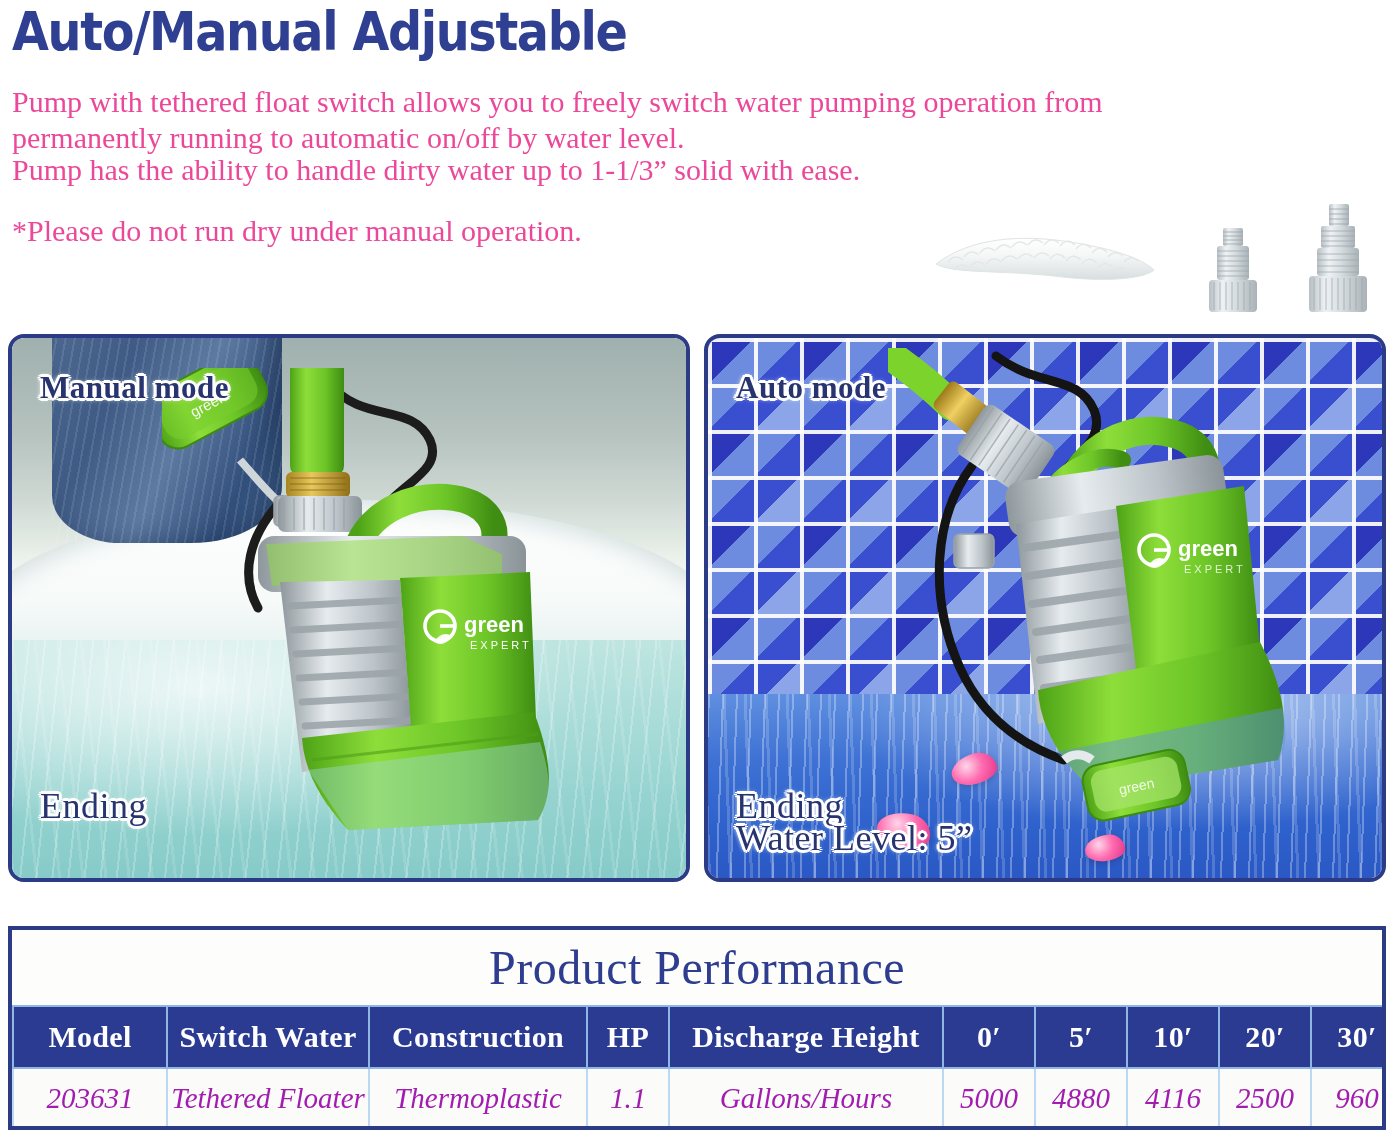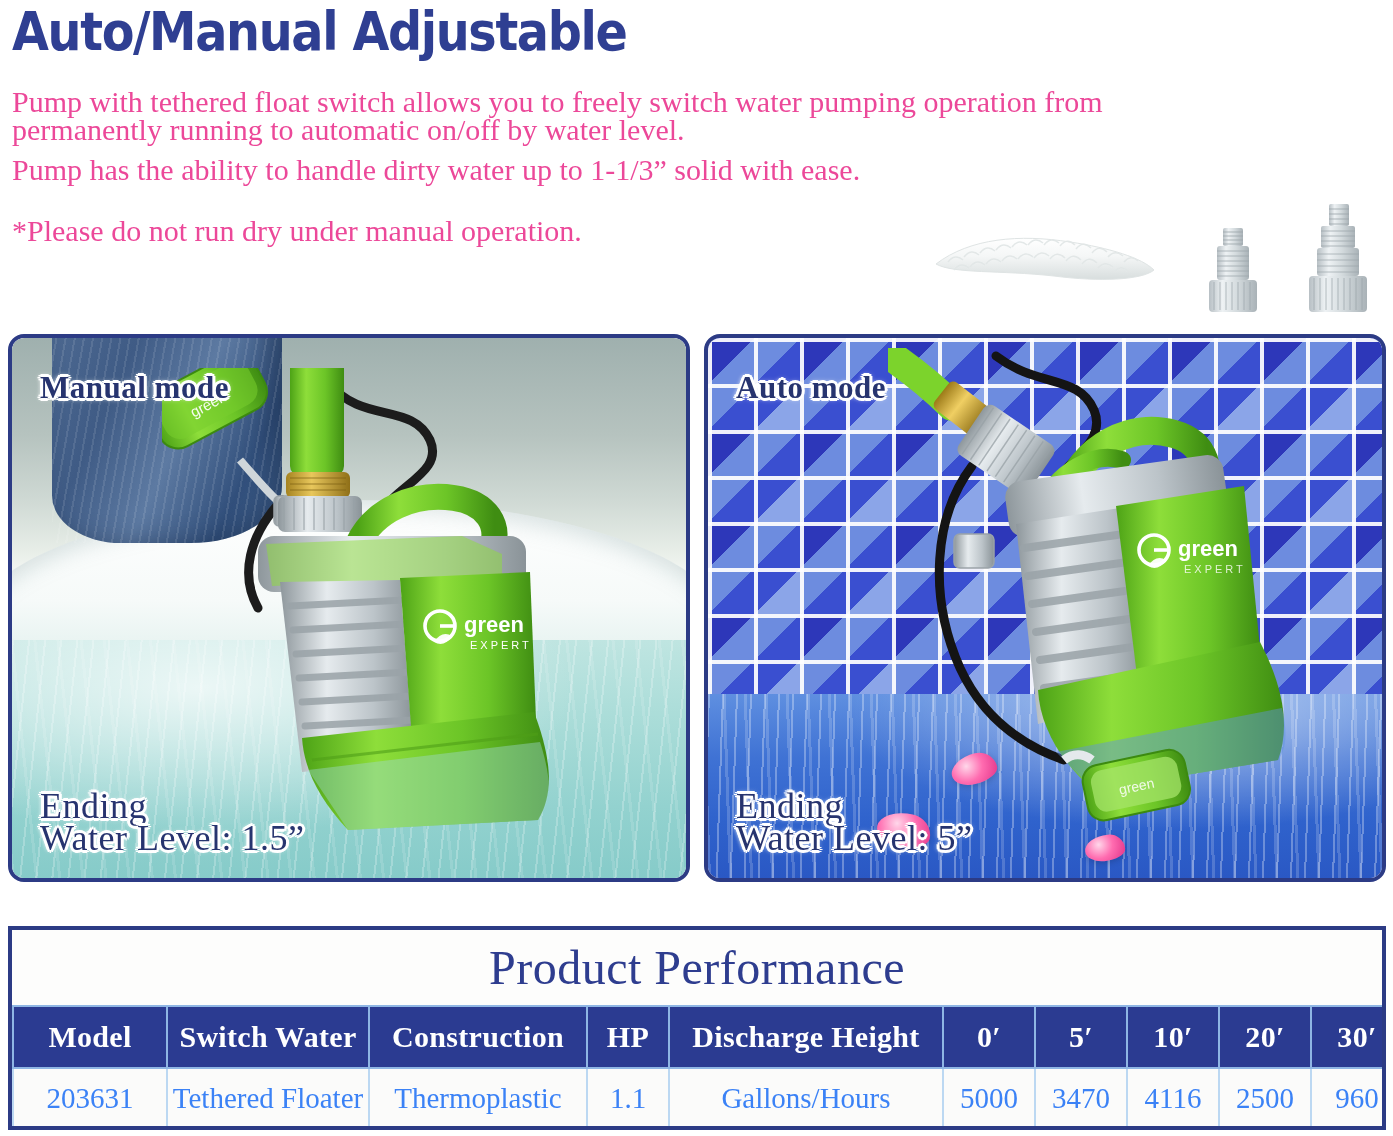--- a/index.html
+++ b/index.html
@@ -27,21 +27,21 @@
 
   .para{
     position:absolute;left:12px;width:1260px;
     font-family:"Liberation Serif", serif;
     font-size:30px;
     line-height:36px;
     color:#ec4899;
     white-space:nowrap;
   }
   .para.l1{top:84px;}
-  .para.l2{top:112px;}
+  .para.l2{top:120px;}
   .para.l3{top:152px;}
   .para.note{top:213px;}
 
   
   .accessories{
     position:absolute;left:905px;top:196px;width:480px;height:122px;
   }
   
   .rope{
     position:absolute;left:25px;top:28px;width:230px;height:66px;
@@ -199,24 +199,25 @@
     background:#2b3b91;
     color:#ffffff;
     font-size:30px;
     height:60px;
     font-weight:bold;
     letter-spacing:.3px;
     border-color:#8fb6e4;
   }
   table.perf tbody td{
     background:#fbfbfa;
-    color:#3b82f6;
+    color:#a21caf;
     font-size:29px;
     height:58px;
     font-weight:normal;
+    font-style:italic;
   }
   
   .c-model{width:152px;}
   .c-switch{width:200px;}
   .c-constr{width:216px;}
   .c-hp{width:80px;}
   .c-disch{width:272px;}
   .c-h{width:90px;}
 </style>
 </head>
@@ -445,21 +446,20 @@
         <path d="M140 370 L 372 344 C 390 392, 392 426, 376 452 L 186 462 C 156 430, 142 400, 140 370 Z" fill="url(#grnA)"></path>
         <path d="M150 392 L 376 366" stroke="#4f9f18" stroke-width="3" opacity=".6" fill="none"></path>
 
         <path d="M146 402 L 378 374 C 390 412, 390 434, 376 452 L 186 462 Z" fill="#9fd9d4" opacity=".42"></path>
       </svg>
     </div>
 
     <div class="cap mode">Manual mode</div>
     <div class="cap ending">
       <b>Ending</b>
-      <b>Water Level:  1.5”</b>
     </div>
   </div>
 </div>
 
 <div class="photo right">
   <div class="photo-inner">
     <div class="bg-pool"></div>
     <div class="mosaic-tiles"></div>
     <div class="mosaic"></div>
     <div class="pool-water"></div>
@@ -575,20 +575,20 @@
       </tr>
     </thead>
     <tbody>
       <tr>
         <td>203631</td>
         <td>Tethered Floater</td>
         <td>Thermoplastic</td>
         <td>1.1</td>
         <td>Gallons/Hours</td>
         <td>5000</td>
-        <td>3470</td>
+        <td>4880</td>
         <td>4116</td>
         <td>2500</td>
         <td>960</td>
       </tr>
     </tbody>
   </table>
 </div>
 
 </body></html>

